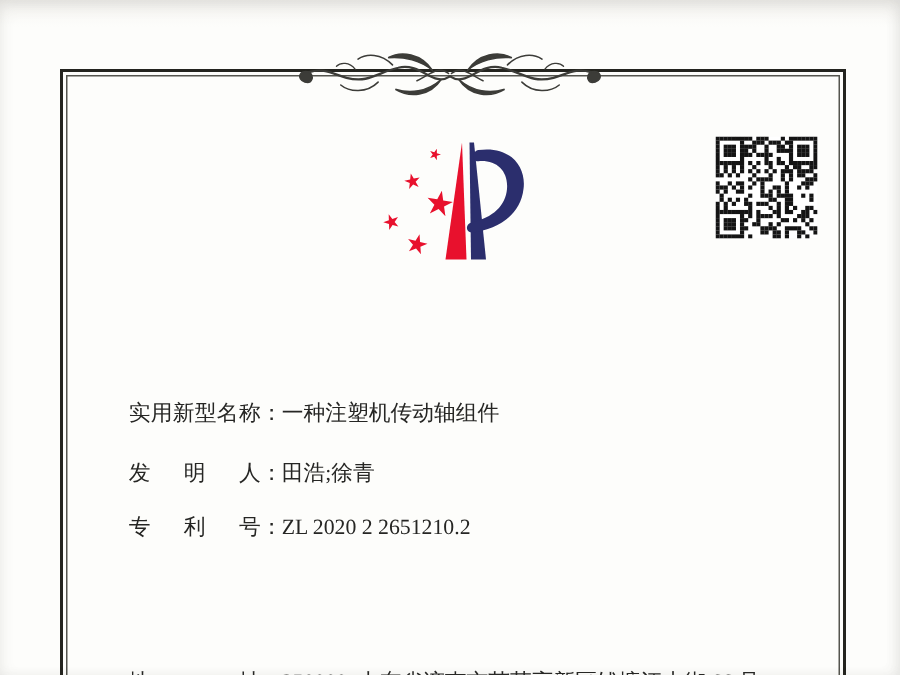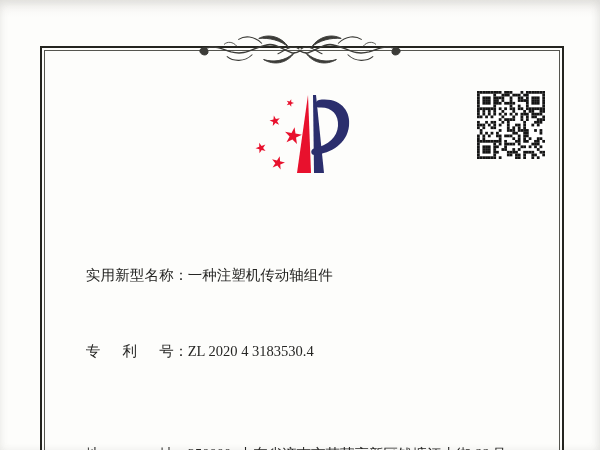--- a/index.html
+++ b/index.html
@@ -413,22 +413,25 @@
         <rect x="46.24" y="65.28" width="2.77" height="2.77" fill="#141414"></rect>
         <rect x="54.400000000000006" y="65.28" width="2.77" height="2.77" fill="#141414"></rect>
         <rect x="59.84" y="65.28" width="2.77" height="2.77" fill="#141414"></rect>
       </svg></div>
 
 
   <div class="fields">
     <div class="row r0">
       <span class="flabel">实用新型名称</span><span class="colon">：</span><span class="fvalue">一种注塑机传动轴组件</span>
     </div>
+    <div class="row r1">
+      <span class="flabel">发明人</span><span class="colon">：</span><span class="fvalue">田浩;徐青</span>
+    </div>
     <div class="row r2">
-      <span class="flabel">专利号</span><span class="colon">：</span><span class="fvalue">ZL 2020 4 3183530.4</span>
+      <span class="flabel">专利号</span><span class="colon">：</span><span class="fvalue">ZL 2020 2 2651210.2</span>
     </div>
     <div class="row r5">
       <span class="flabel">地址</span><span class="colon">：</span><span class="fvalue">250000  山东省济南市莱芜高新区钱塘江大街 66 号</span>
     </div>
   </div>
 
   <div class="vignette"></div>
 </div>
 
 </body></html>

